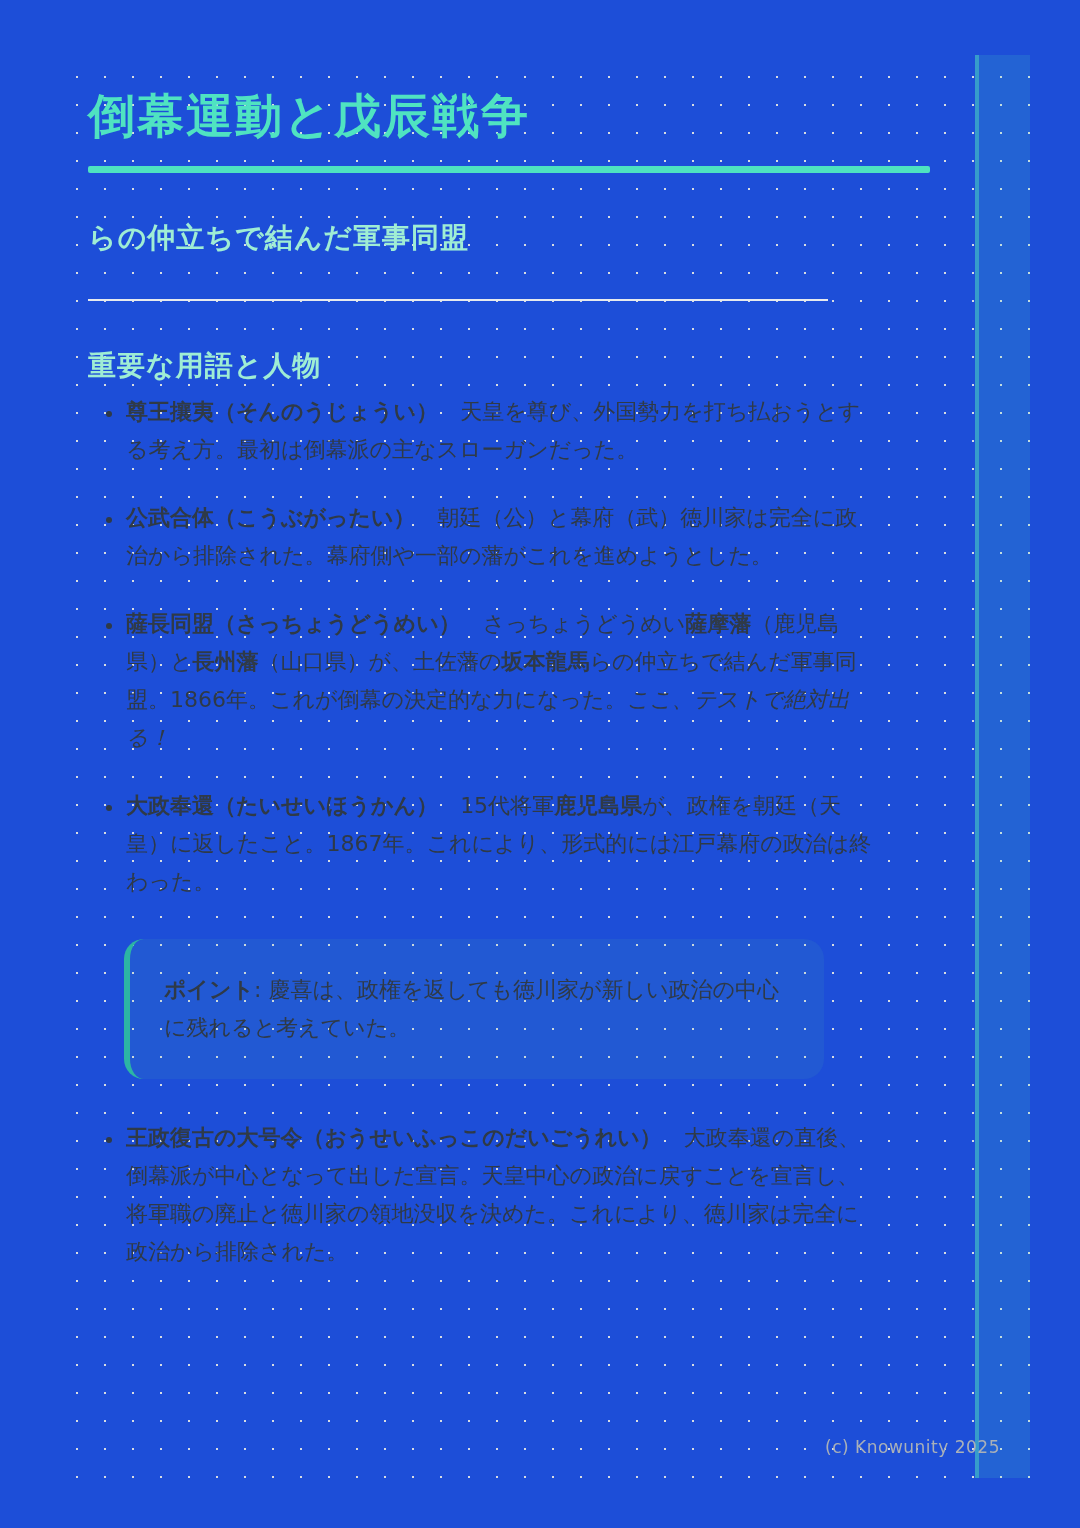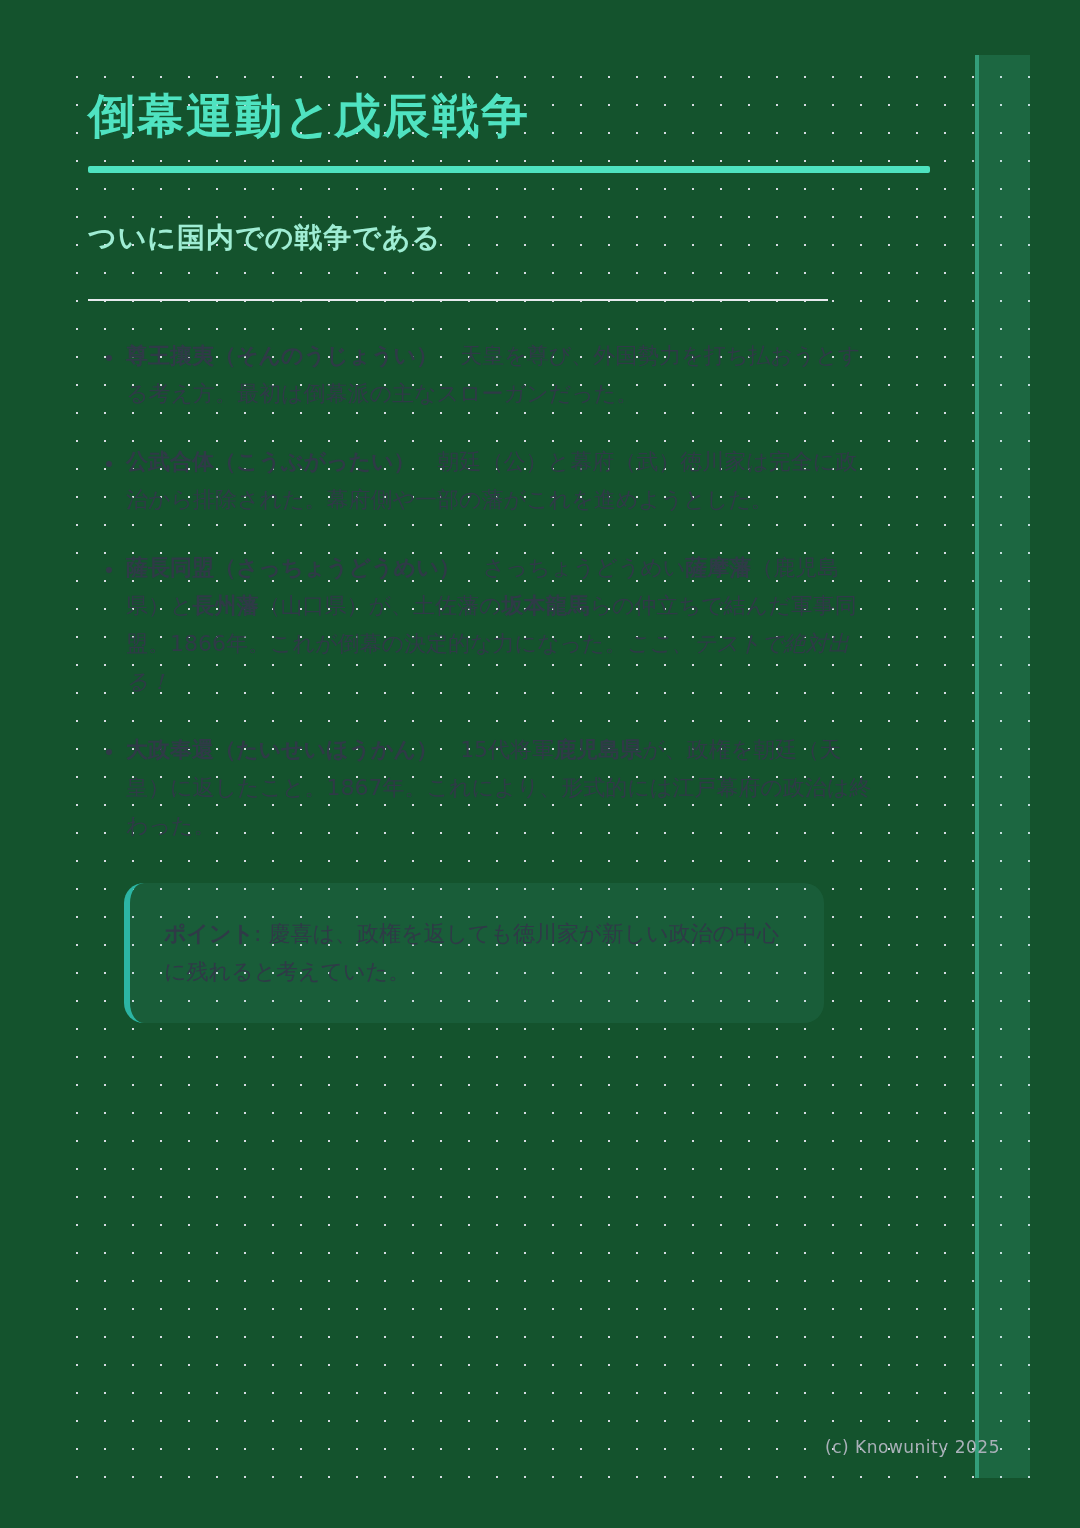--- a/index.html
+++ b/index.html
@@ -5,21 +5,21 @@
   * { margin: 0; padding: 0; box-sizing: border-box; }
   html, body { background: #ffffff; }
   body {
     width: 1080px; height: 1528px;
     font-family: "DejaVu Sans", "Liberation Sans", sans-serif;
     position: relative;
     overflow: hidden;
   }
   .page {
     position: absolute; inset: 0;
-    background: #14532d;
+    background: #1d4ed8;
     padding-left: 24px;
   }
   
   .paper {
     position: absolute;
     left: 55px; top: 55px;
     width: 975px; height: 1423px;
     background-image: radial-gradient(circle, #d7dce2 1.3px, rgba(255,255,255,0) 1.5px);
     background-size: 28px 28px;
     background-position: 8px 8px;
@@ -65,21 +65,21 @@
     line-height: 38px;
     width: 800px;
   }
   .divider {
     margin-top: 42px;
     width: 740px;
     height: 0;
     border-top: 2px solid #e7eaee;
   }
   ul.terms {
-    margin-top: 36px;
+    margin-top: 8px;
     list-style: disc outside;
     padding-left: 36px;
     width: 790px;
   }
   ul.terms li {
     font-size: 22px;
     line-height: 38px;
     margin-bottom: 30px;
     padding-left: 2px;
   }
@@ -108,36 +108,42 @@
 <body>
 
 <div class="page">
   <div class="paper">
     <div class="stripe"></div>
 
     <div class="content">
       <h1 class="title">倒幕運動と戊辰戦争</h1>
       <div class="rule"></div>
 
-      <h2 class="section">ついに国内での戦争である</h2>
+      <h2 class="section">らの仲立ちで結んだ軍事同盟</h2>
 
       <div class="divider"></div>
 
+      <h2 class="section">重要な用語と人物</h2>
 
       <ul class="terms">
 
           <li><span class="seg-b">尊王攘夷（そんのうじょうい）</span><span>　天皇を尊び、外国勢力を打ち払おうとする考え方。最初は倒幕派の主なスローガンだった。</span></li>
 
           <li><span class="seg-b">公武合体（こうぶがったい）</span><span>　朝廷（公）と幕府（武）徳川家は完全に政治から排除された。幕府側や一部の藩がこれを進めようとした。</span></li>
 
           <li><span class="seg-b">薩長同盟（さっちょうどうめい）</span><span>　さっちょうどうめい</span><span class="seg-b">薩摩藩</span><span>（鹿児島県）と</span><span class="seg-b">長州藩</span><span>（山口県）が、土佐藩の</span><span class="seg-b">坂本龍馬</span><span>らの仲立ちで結んだ軍事同盟。1866年。これが倒幕の決定的な力になった。</span><span class="seg-i">ここ、テストで絶対出る！</span></li>
 
           <li><span class="seg-b">大政奉還（たいせいほうかん）</span><span>　15代将軍</span><span class="seg-b">鹿児島県</span><span>が、政権を朝廷（天皇）に返したこと。1867年。これにより、形式的には江戸幕府の政治は終わった。</span></li>
         </ul>
 
       <div class="callout"><span class="seg-b">ポイント</span><span>: 慶喜は、政権を返しても徳川家が新しい政治の中心に残れると考えていた。</span></div>
 
+      <ul class="terms">
+
+          <li><span class="seg-b">王政復古の大号令（おうせいふっこのだいごうれい）</span><span>　大政奉還の直後、倒幕派が中心となって出した宣言。天皇中心の政治に戻すことを宣言し、将軍職の廃止と徳川家の領地没収を決めた。これにより、徳川家は完全に政治から排除された。</span></li>
+
+        </ul>
 
     </div>
   </div>
 
   <div class="footer">(c) Knowunity 2025</div>
 </div>
 
 </body></html>

